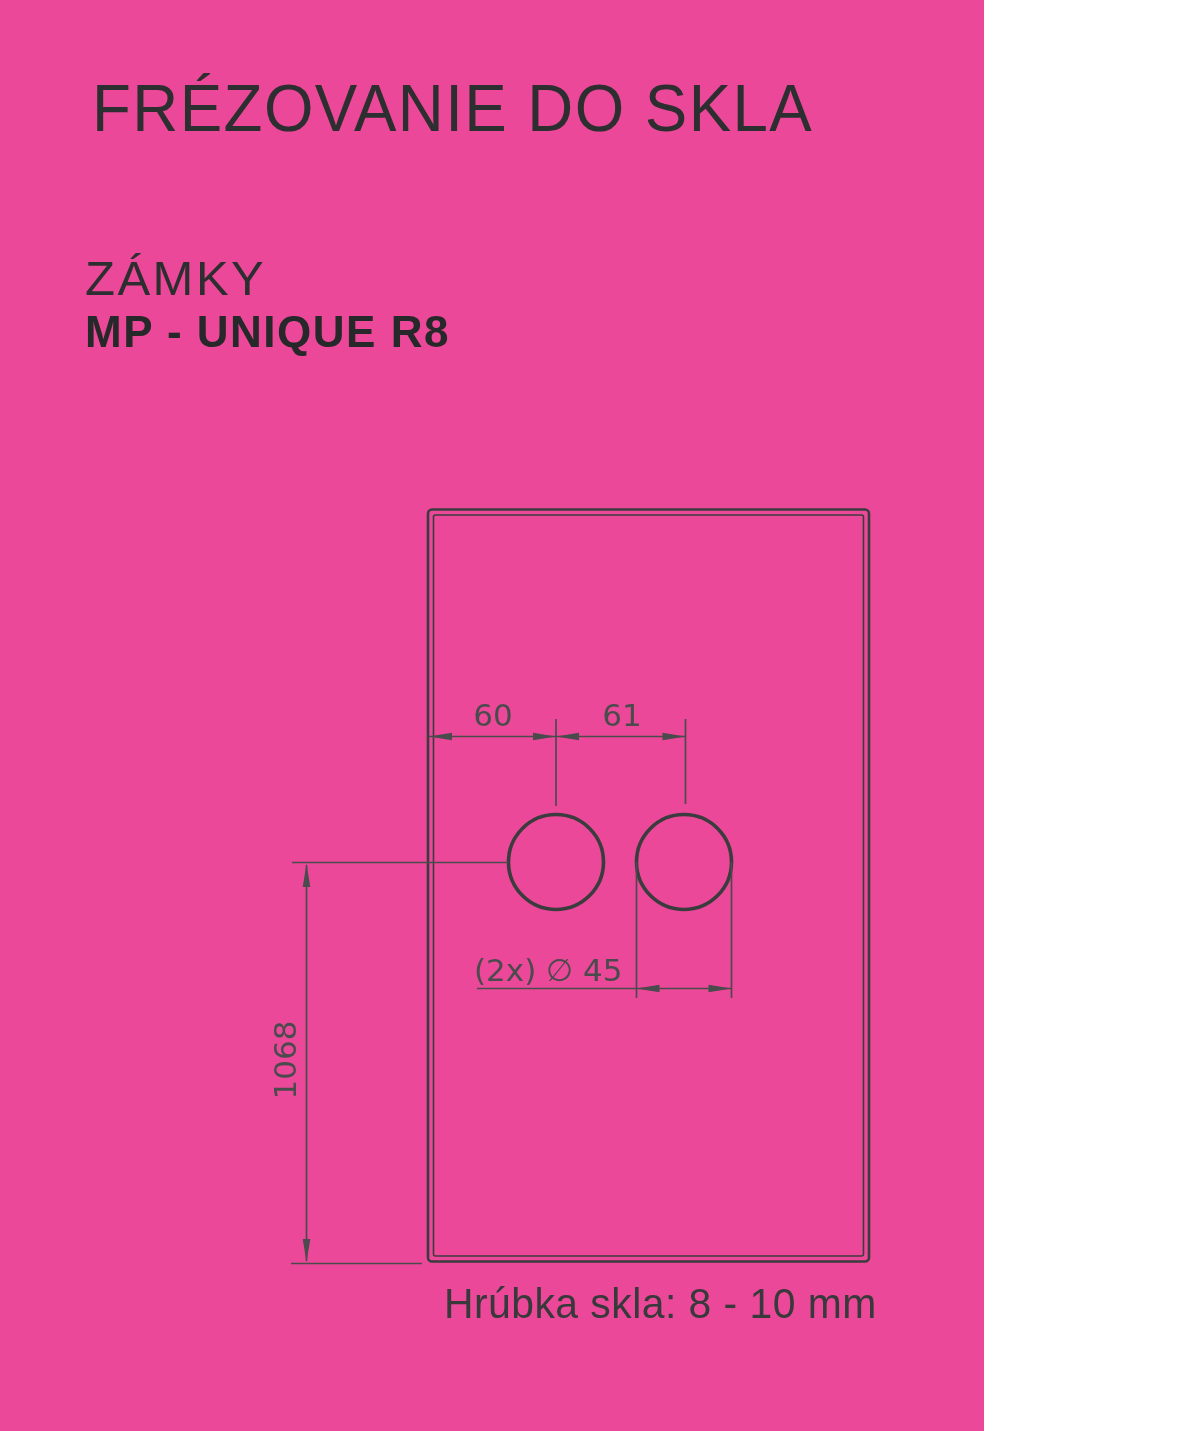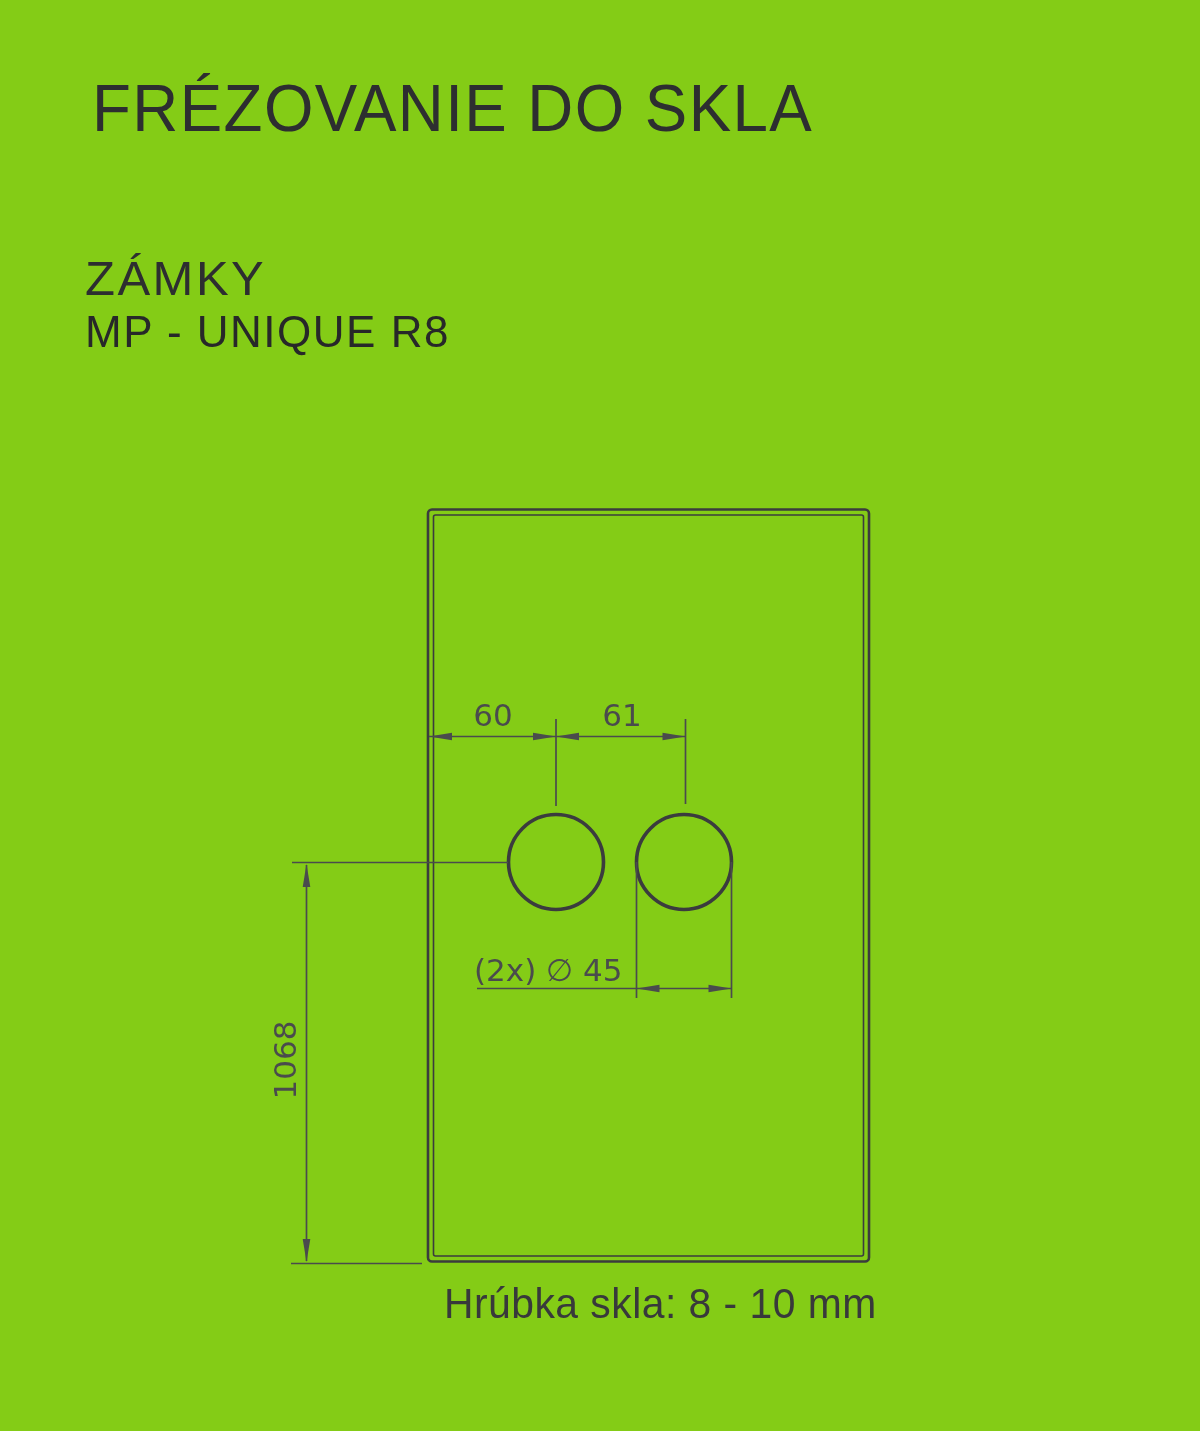--- a/index.html
+++ b/index.html
@@ -1,38 +1,38 @@
 <!DOCTYPE html>
 <html><head>
 <meta charset="utf-8">
 <style>
   html,body{margin:0;padding:0;background:#ffffff;}
   .page{
     position:relative;
-    width:1200px;height:1431px;
-    background:#84cc16;
+    width:984px;height:1431px;
+    background:#ec4899;
     overflow:hidden;
     font-family:"Liberation Sans", sans-serif;
     color:#303134;
   }
   .abs{position:absolute;white-space:nowrap;line-height:1;}
   .title{
     left:92px;top:74px;
     font-size:67px;font-weight:400;letter-spacing:1.5px;
     color:#2d2e30;
     transform:scaleX(0.95);transform-origin:0 0;
   }
   .category{
     left:85px;top:254px;
     font-size:49px;font-weight:400;letter-spacing:2.5px;
     color:#2d2e30;
   }
   .product{
     left:85px;top:310px;
-    font-size:44px;font-weight:400;letter-spacing:1.5px;
+    font-size:44px;font-weight:700;letter-spacing:1.5px;
     color:#272829;
   }
   .thickness{
     left:444px;top:1282px;
     font-size:43px;font-weight:400;letter-spacing:0.5px;
     color:#38393b;
     transform:scaleX(0.95);transform-origin:0 0;
   }
   svg.drawing{position:absolute;left:0;top:0;}
   .outline{stroke:#3b3c3e;fill:none;}

